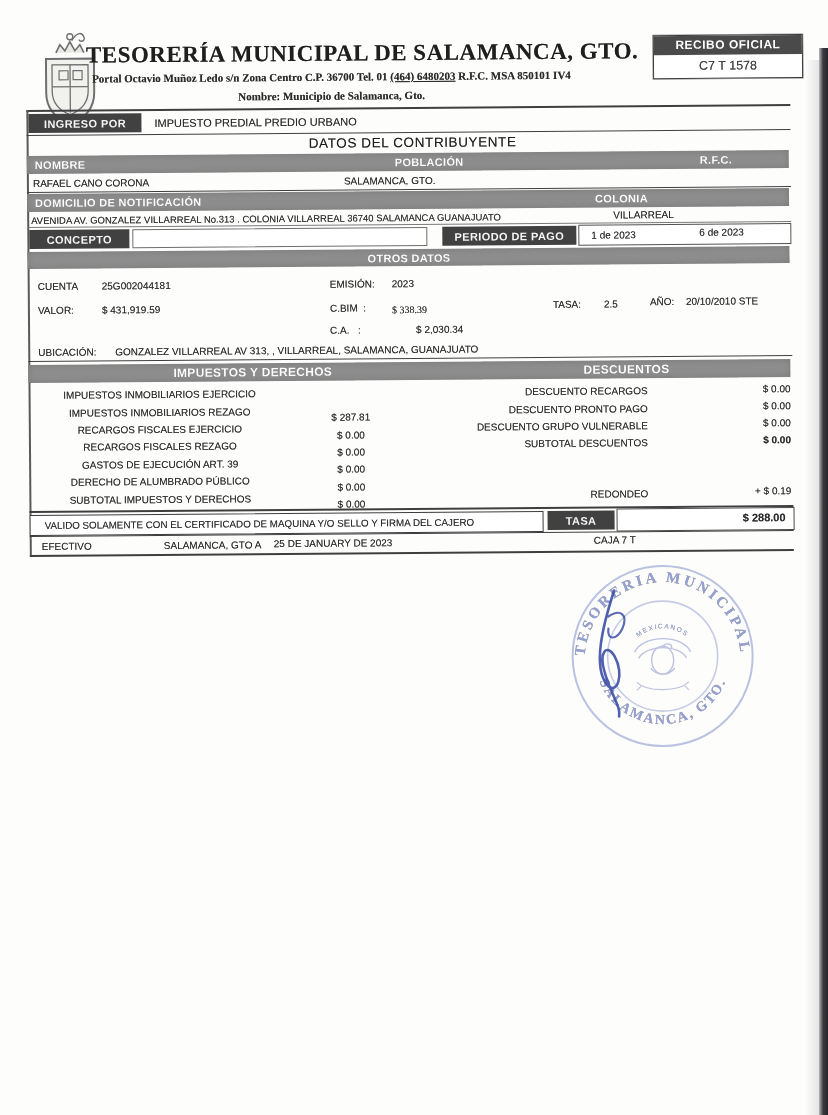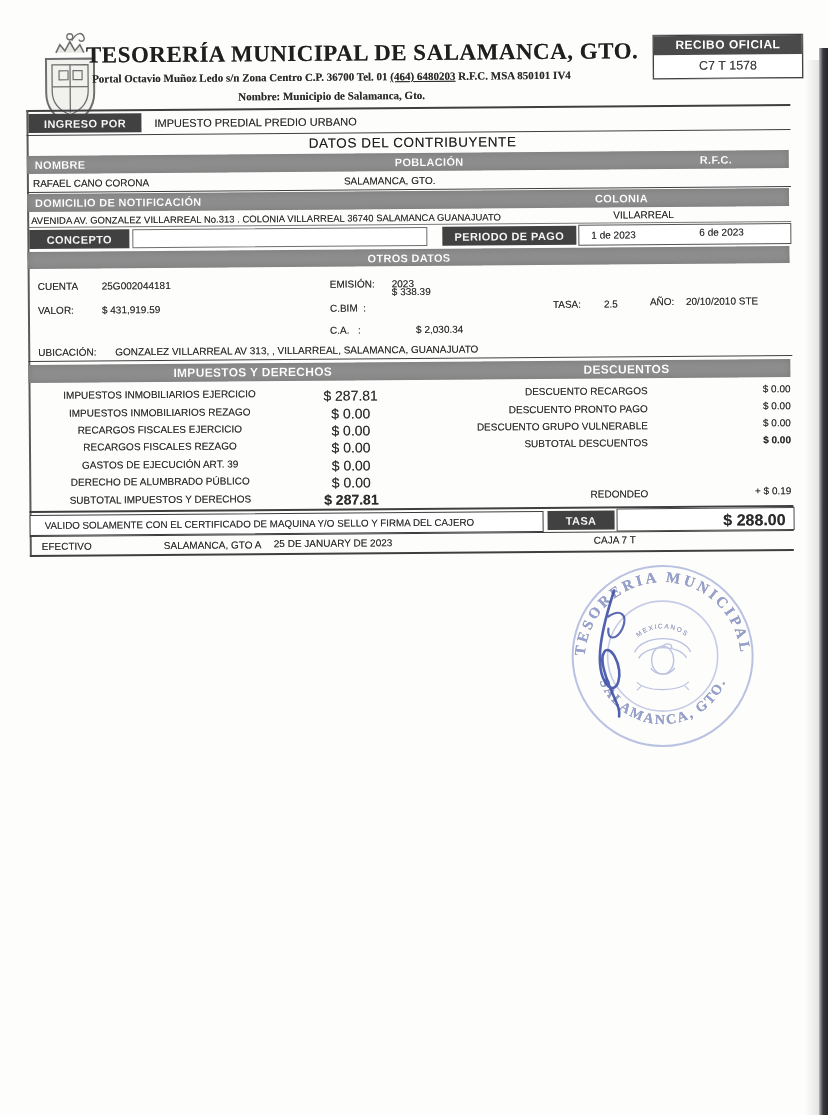--- a/index.html
+++ b/index.html
@@ -22,21 +22,21 @@
            box-shadow:inset 0 0 6px rgba(0,0,0,.15);}
   .graybar .lbl{position:absolute;top:50%;transform:translateY(-50%);white-space:nowrap;letter-spacing:.3px;}
   .darkbox{position:absolute;background:#414141;color:#f5f5f5;font-weight:bold;font-size:11px;
            display:flex;align-items:center;justify-content:center;letter-spacing:.4px;}
   .whitebox{position:absolute;background:#fff;border:1px solid #6e6e6e;}
   .val{position:absolute;font-size:10px;color:#2b2b2b;white-space:nowrap;}
   .val9{font-size:9.5px;}
   .sec-title{position:absolute;font-size:13.5px;color:#1d1d1d;letter-spacing:.6px;text-align:center;width:100%;}
   
   .t-label-left{position:absolute;left:28px;width:262px;text-align:center;font-size:10px;color:#2b2b2b;white-space:nowrap;}
-  .t-val-left{position:absolute;left:300px;width:100px;text-align:center;font-size:14px;color:#2b2b2b;}
+  .t-val-left{position:absolute;left:300px;width:100px;text-align:center;font-size:10px;color:#2b2b2b;margin-top:24px;}
   .t-label-right{position:absolute;left:420px;width:227px;text-align:right;font-size:10px;color:#2b2b2b;white-space:nowrap;}
   .t-val-right{position:absolute;left:690px;width:100px;text-align:right;font-size:10px;color:#2b2b2b;}
   .bold{font-weight:bold;}
   
   .valido-box{position:absolute;border:1.4px solid #3d3d3d;background:#fff;display:flex;align-items:center;}
   
   #edge-strip{position:absolute;right:0;top:48px;width:9px;height:1067px;
               background:linear-gradient(90deg,#b9b9bb 0%,#3a3a40 45%,#232328 100%);}
   #edge-soft{position:absolute;right:9px;top:60px;width:14px;height:1055px;
              background:linear-gradient(90deg,rgba(0,0,0,0) 0%,rgba(120,120,125,.18) 100%);}
@@ -114,21 +114,21 @@
     </div>
 
     <div class="val" style="left:38px;top:278px;">CUENTA</div>
     <div class="val" style="left:102px;top:278px;">25G002044181</div>
     <div class="val" style="left:330px;top:278px;">EMISIÓN:</div>
     <div class="val" style="left:392px;top:278px;">2023</div>
 
     <div class="val" style="left:38px;top:302px;">VALOR:</div>
     <div class="val" style="left:102px;top:302px;">$ 431,919.59</div>
     <div class="val" style="left:330px;top:302px;white-space:pre;text-align:center;">C.BIM  :</div>
-    <div class="val" style="left:392px;top:286px;">$ 338.39</div>
+    <div class="val" style="left:392px;top:304px;font-family:Liberation Serif, serif;">$ 338.39</div>
     <div class="val" style="left:553px;top:300px;">TASA:</div>
     <div class="val" style="left:604px;top:300px;">2.5</div>
     <div class="val" style="left:650px;top:298px;">AÑO:</div>
     <div class="val" style="left:686px;top:298px;">20/10/2010 STE</div>
 
     <div class="val" style="left:330px;top:324px;white-space:pre;">C.A.   :</div>
     <div class="val" style="left:392px;top:324px;margin-left:24px;">$ 2,030.34</div>
 
     <div class="val" style="left:38px;top:344px;">UBICACIÓN:</div>
     <div class="val" style="left:115px;top:344px;">GONZALEZ VILLARREAL AV 313, , VILLARREAL, SALAMANCA, GUANAJUATO</div>
@@ -166,21 +166,21 @@
     <div class="t-label-right" style="top:490px;">REDONDEO</div>
     <div class="t-val-right" style="top:488px;">+ $ 0.19</div>
 
     <div class="rule" style="left:28px;top:508px;width:764px;height:1.6px;"></div>
 
     <div class="valido-box" style="left:28px;top:512px;width:512px;height:19px;">
       <span class="val" style="position:static;padding-left:14px;font-size:9.8px;">VALIDO SOLAMENTE CON EL CERTIFICADO DE MAQUINA Y/O SELLO Y FIRMA DEL CAJERO</span>
     </div>
     <div class="darkbox" style="left:546px;top:512px;width:67px;height:19px;">TASA</div>
     <div class="whitebox" style="left:615px;top:510px;width:176px;height:21px;border-color:#4a4a4a;">
-      <span class="val bold" style="right:8px;top:3px;font-size:16px;">$ 288.00</span>
+      <span class="val bold" style="right:8px;top:3px;font-size:11px;">$ 288.00</span>
     </div>
 
     <div class="rule" style="left:28px;top:533px;width:764px;height:1.2px;"></div>
 
     <div class="val" style="left:40px;top:538px;">EFECTIVO</div>
     <div class="val" style="left:162px;top:538px;">SALAMANCA, GTO A</div>
     <div class="val" style="left:272px;top:537px;">25 DE JANUARY DE 2023</div>
     <div class="val" style="left:592px;top:536px;">CAJA 7 T</div>
 
     <div class="rule" style="left:28px;top:552px;width:764px;height:2.2px;"></div>

